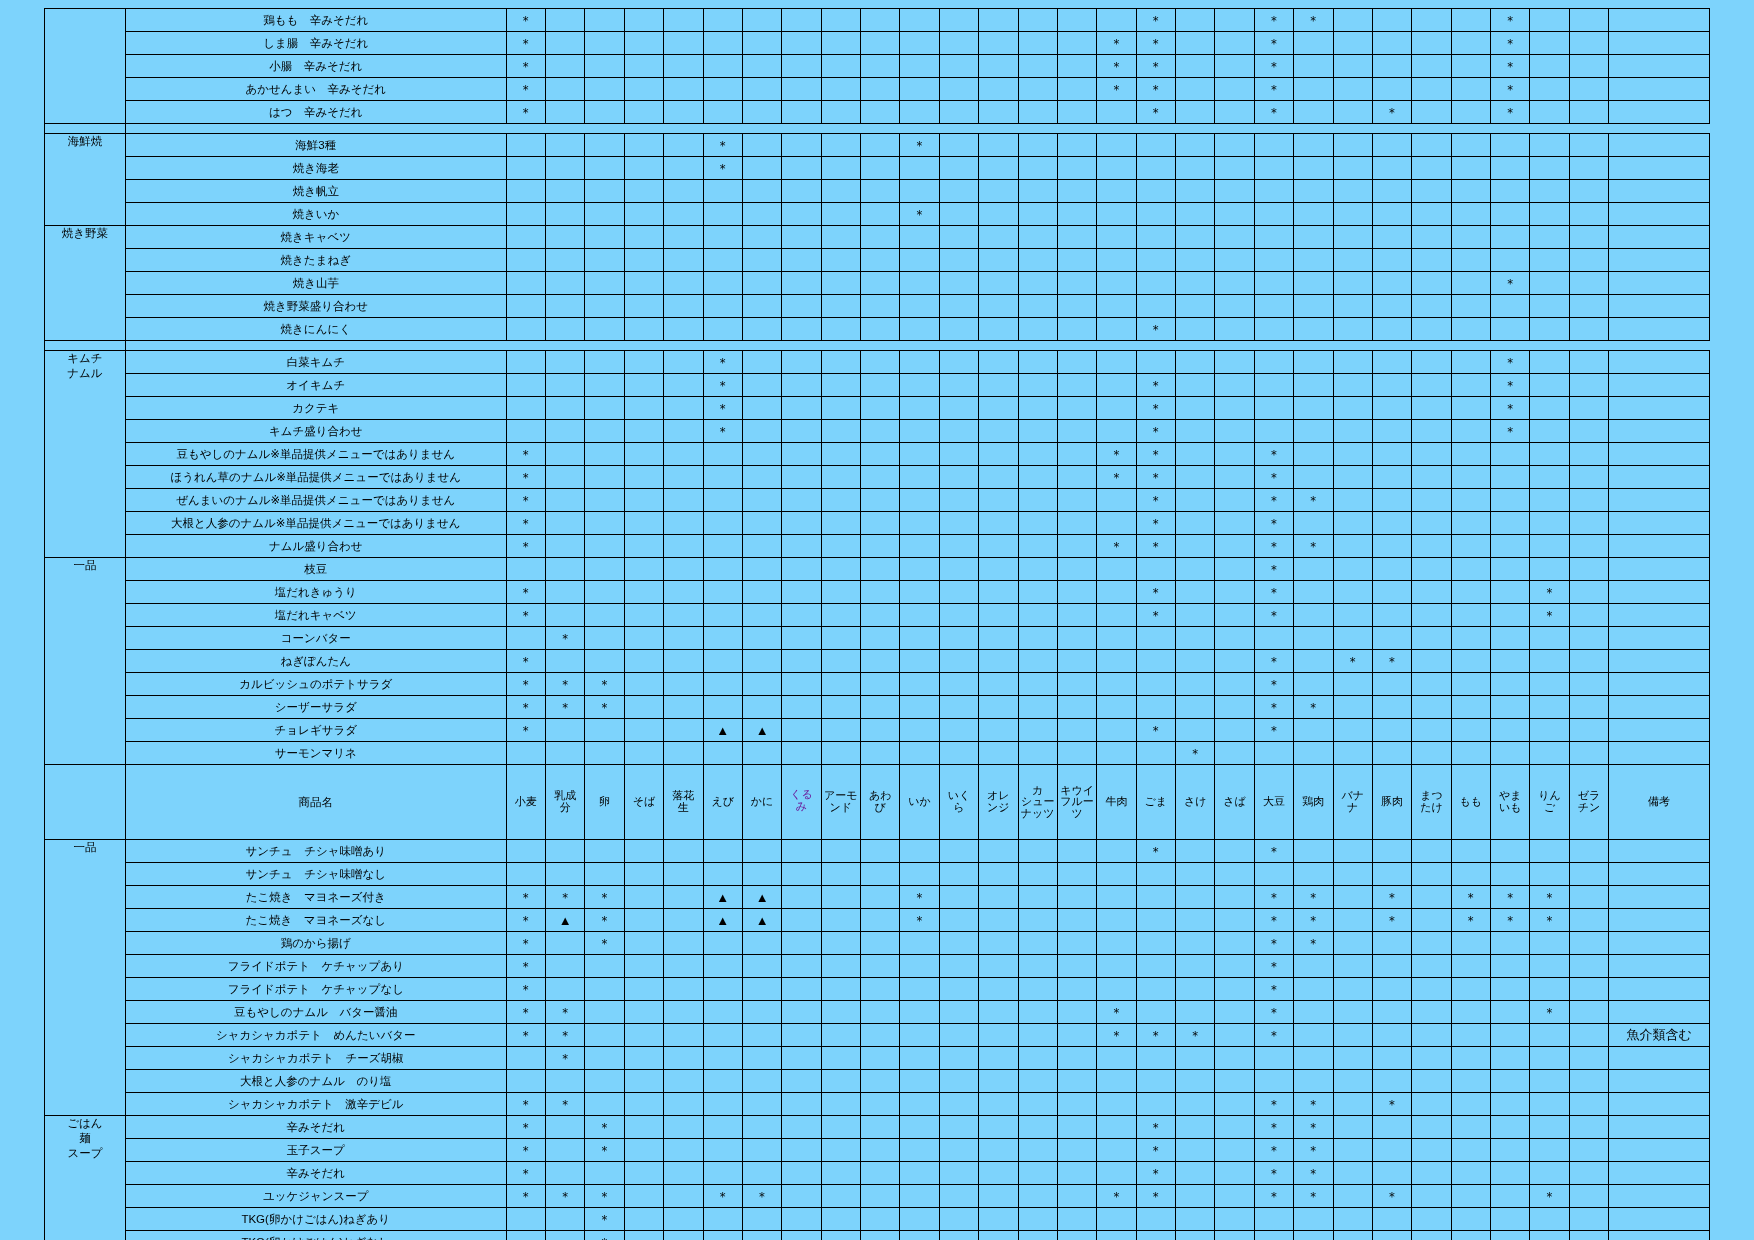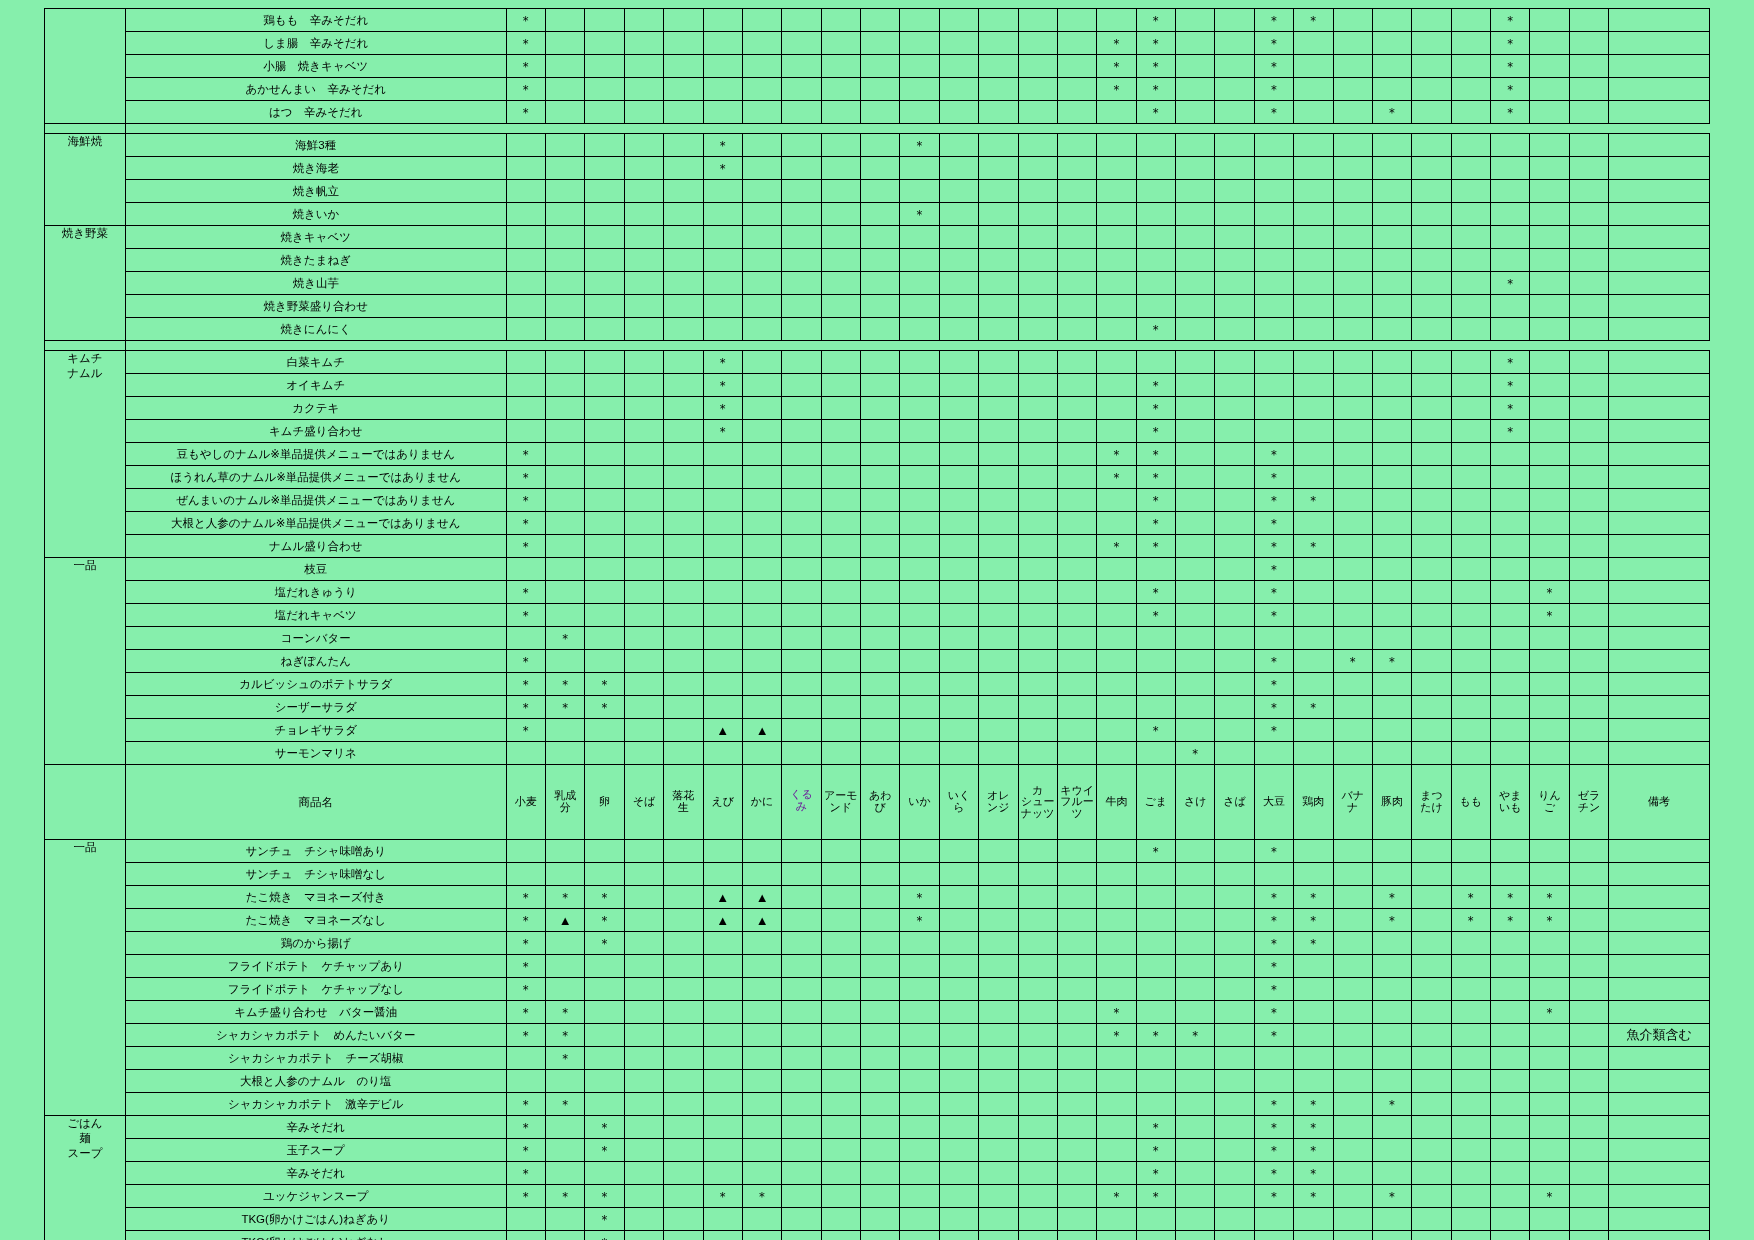--- a/index.html
+++ b/index.html
@@ -1,17 +1,17 @@
 <!DOCTYPE html>
 <html><head>
 <meta charset="utf-8">
 <style>
   html,body{margin:0;padding:0;background:#ffffff;}
   body{font-family:"Liberation Sans","DejaVu Sans",sans-serif;color:#000;}
-  #page{position:relative;width:1754px;height:1240px;background:#86efac;overflow:hidden;}
+  #page{position:relative;width:1754px;height:1240px;background:#7dd3fc;overflow:hidden;}
   table.allergen{
     border-collapse:collapse;
     table-layout:fixed;
     position:absolute;
     left:44px;
     top:8px;
     width:1666px;
     font-size:11px;
   }
   table.allergen td{
@@ -155,21 +155,21 @@
           <td class="mark"></td>
           <td class="mark"></td>
           <td class="mark"></td>
           <td class="mark"></td>
           <td class="mark">＊</td>
           <td class="mark"></td>
           <td class="mark"></td>
           <td class="bikou"></td>
         </tr>
         <tr>
-          <td class="name">小腸　焼きキャベツ</td>
+          <td class="name">小腸　辛みそだれ</td>
           <td class="mark">＊</td>
           <td class="mark"></td>
           <td class="mark"></td>
           <td class="mark"></td>
           <td class="mark"></td>
           <td class="mark"></td>
           <td class="mark"></td>
           <td class="mark"></td>
           <td class="mark"></td>
           <td class="mark"></td>
@@ -1432,21 +1432,21 @@
           <td class="mark"></td>
           <td class="mark"></td>
           <td class="mark"></td>
           <td class="mark"></td>
           <td class="mark"></td>
           <td class="mark"></td>
           <td class="mark"></td>
           <td class="bikou"></td>
         </tr>
         <tr>
-          <td class="name">キムチ盛り合わせ　バター醤油</td>
+          <td class="name">豆もやしのナムル　バター醤油</td>
           <td class="mark">＊</td>
           <td class="mark">＊</td>
           <td class="mark"></td>
           <td class="mark"></td>
           <td class="mark"></td>
           <td class="mark"></td>
           <td class="mark"></td>
           <td class="mark"></td>
           <td class="mark"></td>
           <td class="mark"></td>

